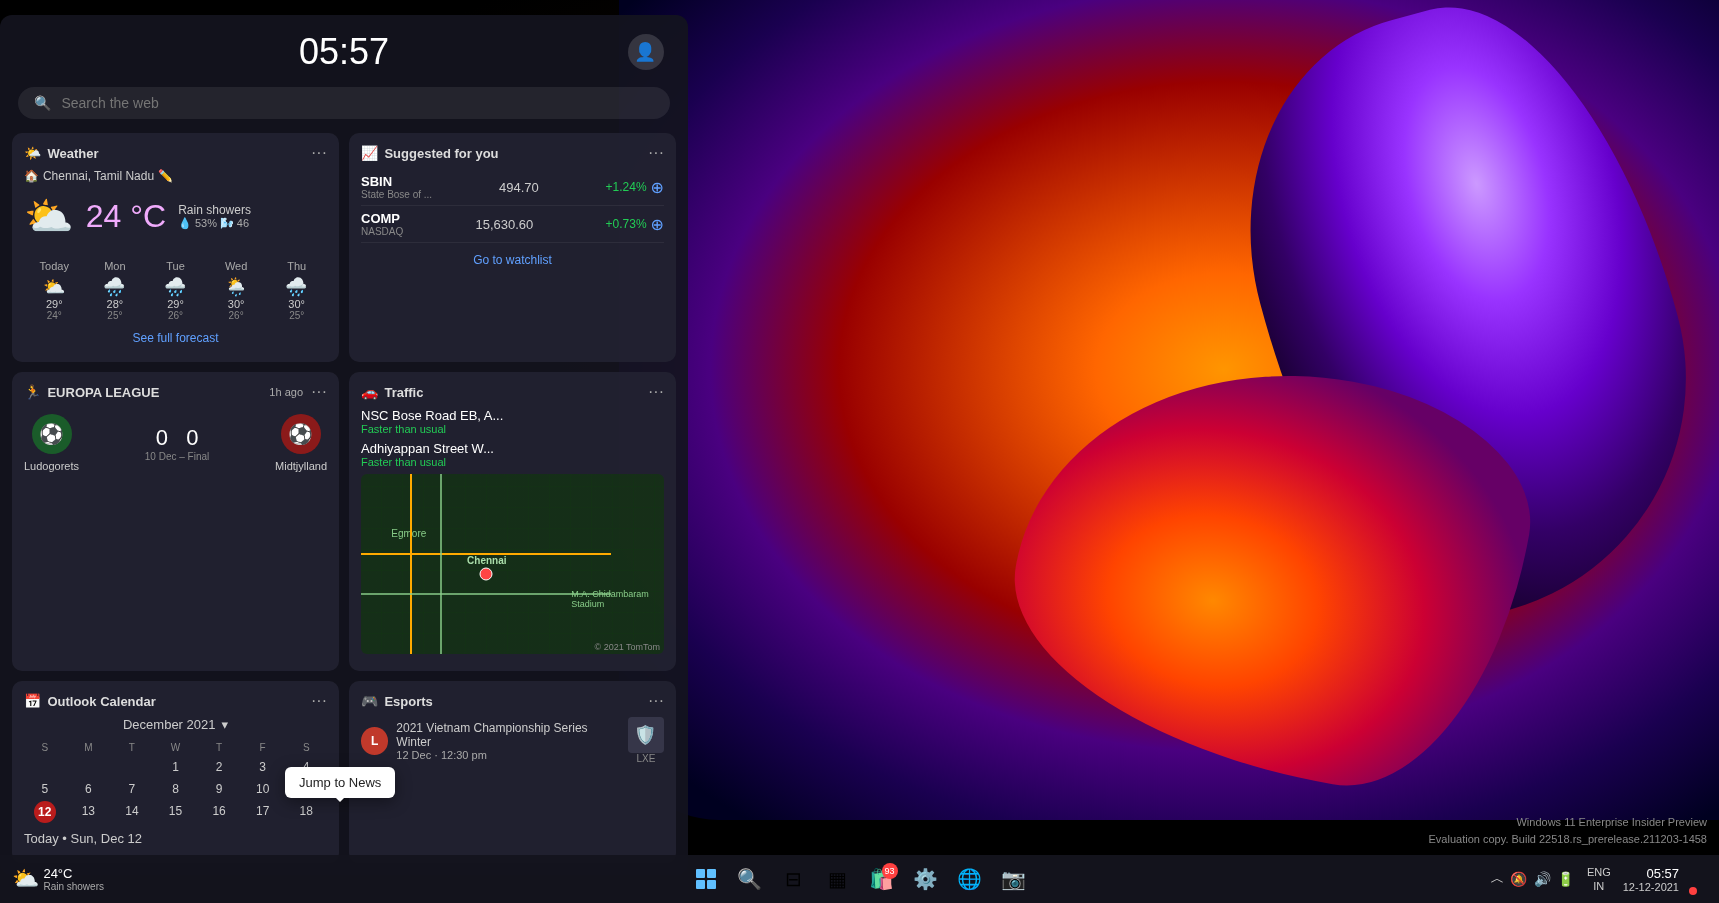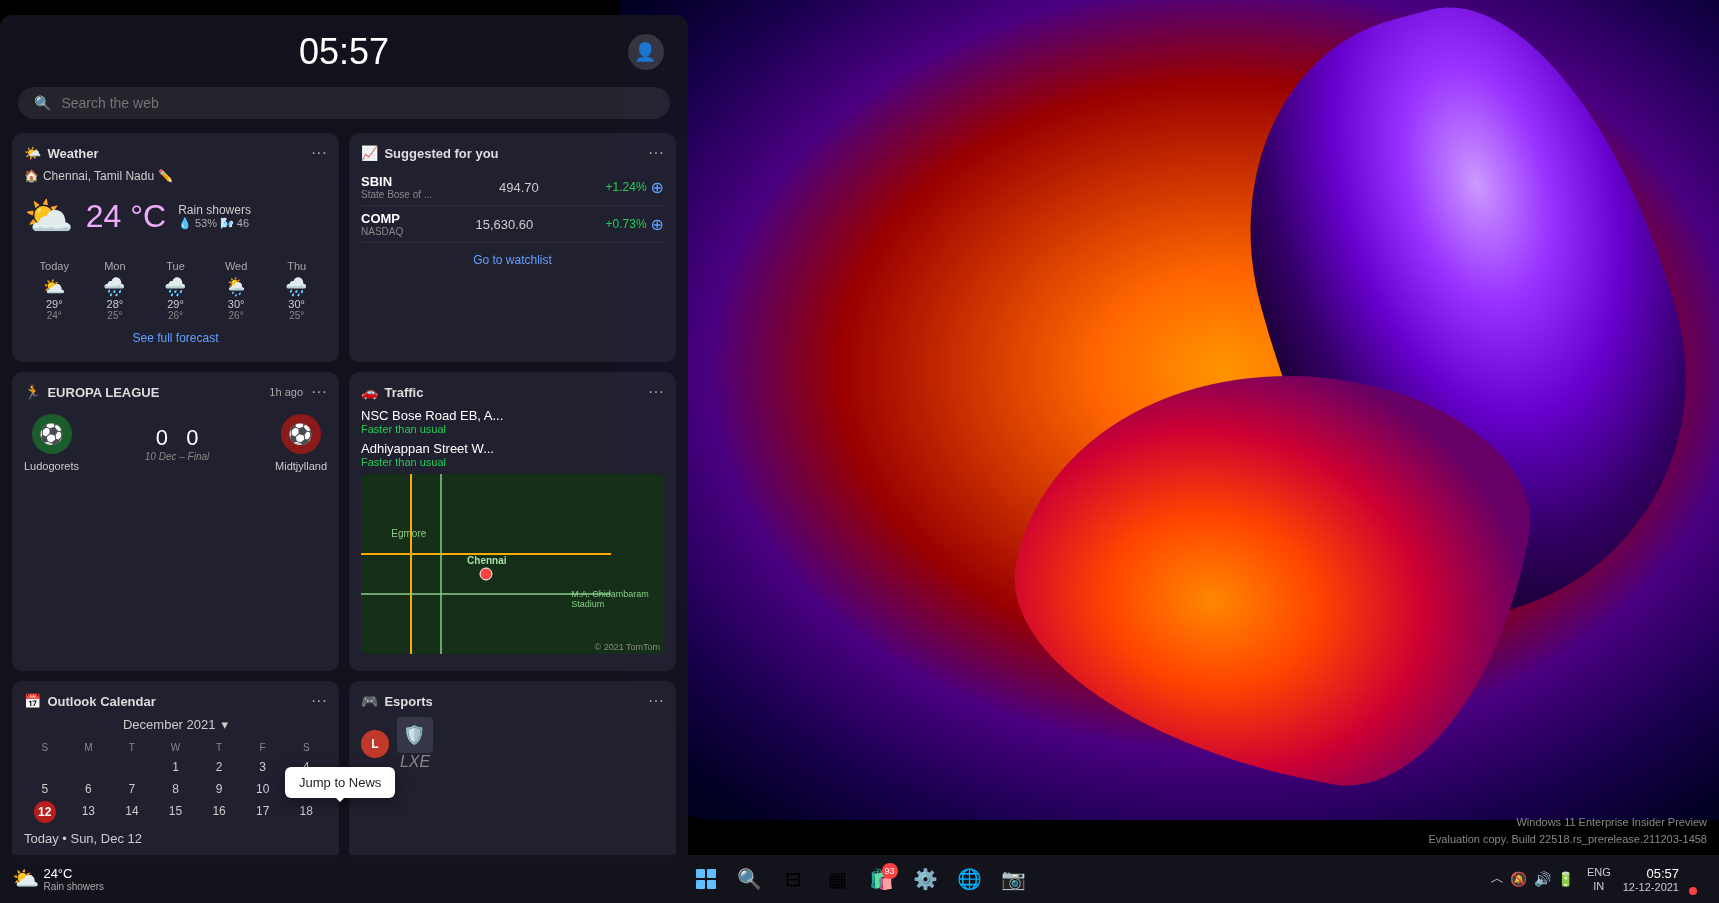--- a/index.html
+++ b/index.html
@@ -229,21 +229,21 @@
       justify-content: space-between;
       margin: 14px 0 6px;
     }
     .team { display: flex; flex-direction: column; align-items: center; gap: 6px; font-size: 11px; color: #ccc; }
     .team-badge {
       width: 40px; height: 40px; border-radius: 50%;
       display: flex; align-items: center; justify-content: center;
       font-size: 20px;
     }
     .score { font-size: 22px; color: #fff; font-weight: 500; text-align: center; }
-    .score-sub { font-size: 10px; color: #888; font-style: italic; }
+    .score-sub { font-size: 10px; color: #888; }
     .see-more-league {
       text-align: center;
       margin-top: 10px;
       font-size: 12px;
       color: #60a0ff;
       cursor: pointer;
       background: rgba(255,255,255,0.05);
       border-radius: 6px;
       padding: 7px;
     }
@@ -323,21 +323,21 @@
     }
     .esports-name { font-size: 12px; color: #ccc; flex: 1; }
     .esports-time { font-size: 11px; color: #aaa; }
     .esports-shield {
       width: 36px; height: 36px;
       background: rgba(60,60,80,0.8);
       border-radius: 4px;
       display: flex; align-items: center; justify-content: center;
       font-size: 18px;
     }
-    .esports-tag { font-size: 16px; color: #888; text-align: center; font-style: italic; }
+    .esports-tag { font-size: 10px; color: #888; text-align: center; }
 
     
     .jump-news-tooltip {
       position: absolute;
       bottom: 105px;
       left: 285px;
       background: #fff;
       color: #222;
       font-size: 13px;
       font-weight: 500;
@@ -675,20 +675,24 @@
         <div class="widget-title-row">
           <span class="widget-icon">🎮</span>
           <span class="widget-title">Esports</span>
         </div>
         <button class="more-btn">···</button>
       </div>
       <div class="esports-event">
         <div class="esports-logo">
           <span>L</span>
         </div>
+        <div>
+          <div class="esports-name">2021 Vietnam Championship Series Winter</div>
+          <div class="esports-time">12 Dec · 12:30 pm</div>
+        </div>
         <div style="display:flex;flex-direction:column;align-items:center;">
           <div class="esports-shield">🛡️</div>
           <div class="esports-tag">LXE</div>
         </div>
       </div>
     </div>
 
   </div>
 </div>
 

